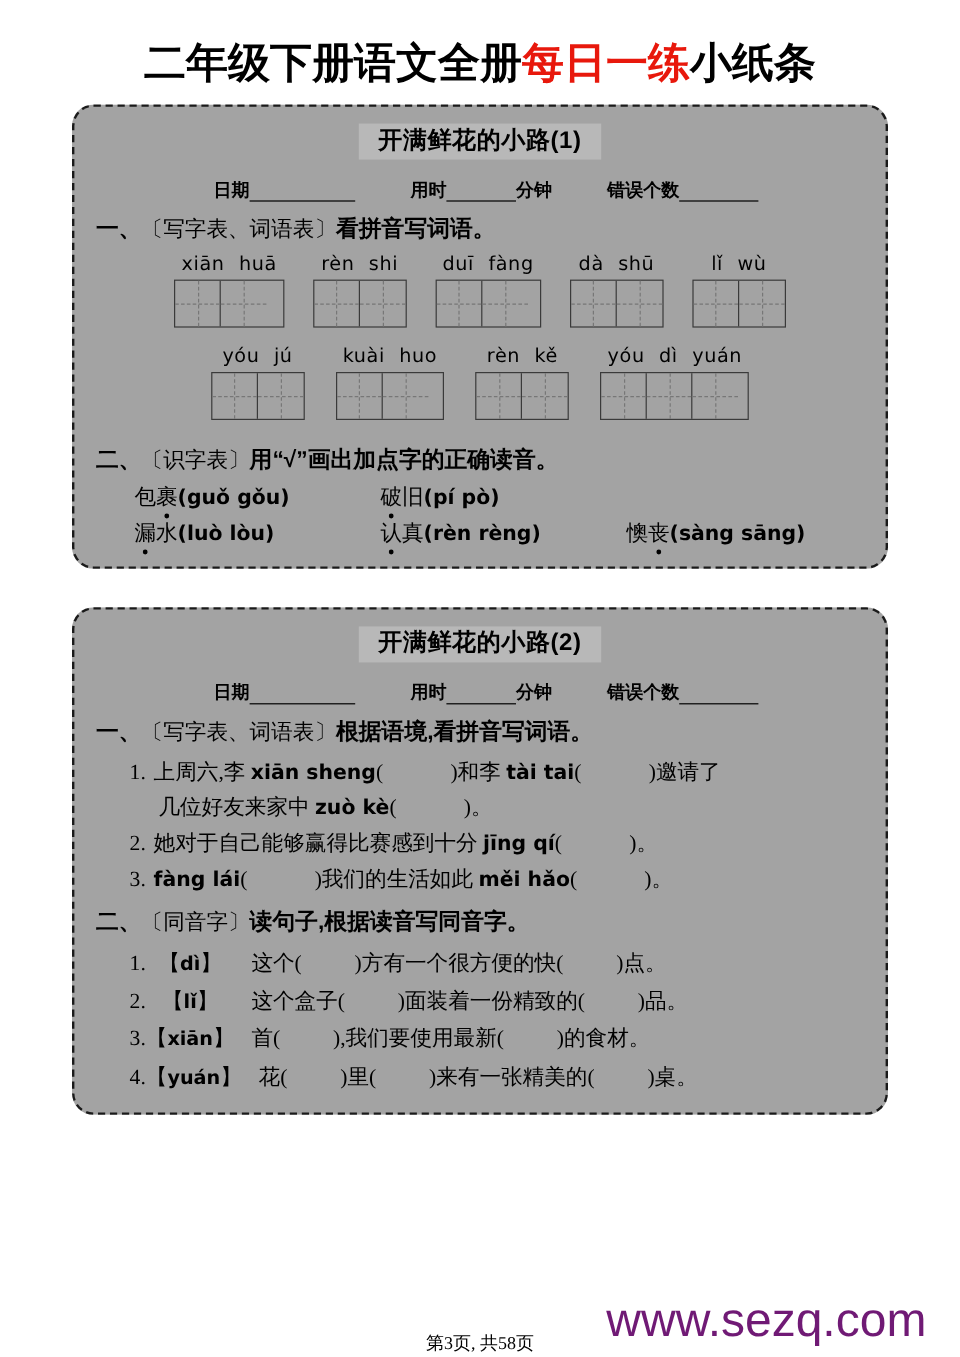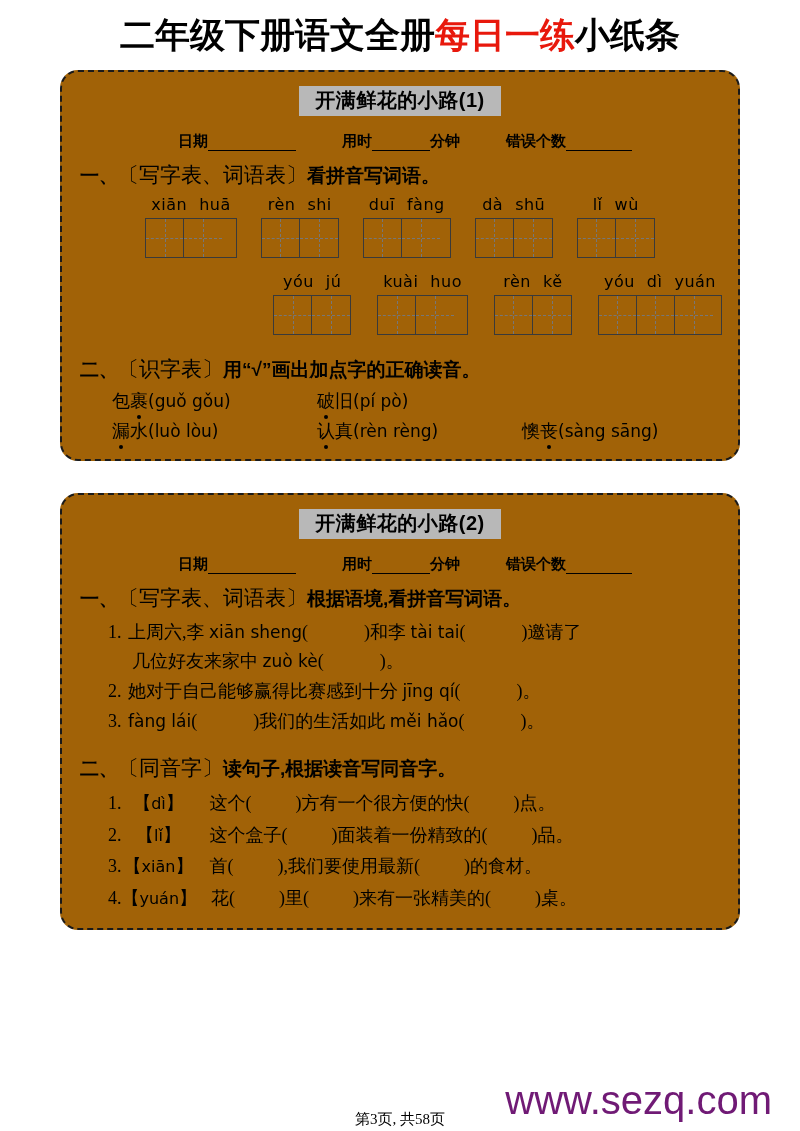--- a/index.html
+++ b/index.html
@@ -16,37 +16,37 @@
     overflow: hidden;
   }
 
   
   .page-title {
     text-align: center;
     font-family: "Liberation Serif", "DejaVu Serif", serif;
     font-weight: bold;
     font-size: 35px;
     letter-spacing: 0px;
-    padding-top: 17px;
+    padding-top: 34px;
     line-height: 1.1;
     white-space: nowrap;
   }
   .page-title .red {
     color: #e8180c;
   }
 
   
   .card {
     position: relative;
     margin: 0 auto;
     width: 680px;
     box-sizing: border-box;
     border: 2px dashed #1a1a1a;
     border-radius: 18px;
-    background: #a16207;
+    background: #a3a3a3;
   }
   #card-1 { margin-top: 14px; padding: 12px 16px 16px 16px; }
   #card-2 { margin-top: 32px; padding: 12px 16px 14px 16px; }
 
   
   .card-banner-wrap {
     text-align: center;
     margin-top: 2px;
     margin-bottom: 6px;
   }
@@ -88,32 +88,32 @@
   .q-head {
     font-family: "Liberation Sans", "DejaVu Sans", sans-serif;
     font-size: 19px;
     font-weight: bold;
     margin: 10px 0 6px 2px;
     white-space: nowrap;
   }
   .q-head .tag {
     font-family: "Liberation Serif", "DejaVu Serif", serif;
     font-weight: normal;
-    font-size: 21px;
+    font-size: 18px;
   }
 
   
   .grid-row {
     display: flex;
     justify-content: center;
     align-items: flex-end;
     gap: 24px;
     margin: 6px 0 4px 0;
   }
-  .grid-row.row2 { gap: 26px; margin-top: 14px; justify-content: flex-end; }
+  .grid-row.row2 { gap: 26px; margin-top: 14px; }
   .word-block { text-align: center; }
   .pinyin {
     font-family: "DejaVu Sans", "Liberation Sans", sans-serif;
     font-size: 16px;
     letter-spacing: 0.5px;
     margin-bottom: 4px;
     white-space: nowrap;
   }
   .pinyin span { display: inline-block; margin: 0 6px; }
   .boxes {
@@ -166,20 +166,21 @@
     bottom: -6px;
     width: 4px;
     height: 4px;
     margin-left: -2px;
     background: #000;
     border-radius: 50%;
   }
   .py {
     font-family: "DejaVu Sans", "Liberation Sans", sans-serif;
     font-size: 17px;
+    font-weight: bold;
   }
 
   
   .sent {
     font-size: 18px;
     line-height: 1.65;
     padding-left: 30px;
     white-space: nowrap;
   }
   .sent .num { margin-right: 2px; }
@@ -348,21 +349,21 @@
     <span>一、</span><span class="tag">〔写字表、词语表〕</span><span>根据语境,看拼音写词语。</span>
   </div>
 
   <div id="c2q1-items">
       <div class="sent"><span class="num">1. </span><span>上周六,李 </span><span class="py">xiān sheng</span><span class="paren-blank">(<span class="gap-lg"></span>)</span><span>和李 </span><span class="py">tài tai</span><span class="paren-blank">(<span class="gap-lg"></span>)</span><span>邀请了</span></div>
       <div class="sent"><span class="indent"></span><span>几位好友来家中 </span><span class="py">zuò kè</span><span class="paren-blank">(<span class="gap-lg"></span>)</span><span>。</span></div>
       <div class="sent"><span class="num">2. </span><span>她对于自己能够赢得比赛感到十分 </span><span class="py">jīng qí</span><span class="paren-blank">(<span class="gap-lg"></span>)</span><span>。</span></div>
       <div class="sent"><span class="num">3. </span><span class="py">fàng lái</span><span class="paren-blank">(<span class="gap-lg"></span>)</span><span>我们的生活如此 </span><span class="py">měi hǎo</span><span class="paren-blank">(<span class="gap-lg"></span>)</span><span>。</span></div>
     </div>
 
-  <div class="q-head" style="margin-top:18px;">
+  <div class="q-head" style="margin-top:8px;">
     <span>二、</span><span class="tag">〔同音字〕</span><span>读句子,根据读音写同音字。</span>
   </div>
 
   <div id="c2q2-items">
       <div class="hom"><span class="num">1.</span><span class="bracket">【<span class="py">dì</span>】</span><span class="body"><span>这个(</span><span class="gap-md"></span><span>)方有一个很方便的快(</span><span class="gap-md"></span><span>)点。</span></span></div>
       <div class="hom"><span class="num">2.</span><span class="bracket">【<span class="py">lǐ</span>】</span><span class="body"><span>这个盒子(</span><span class="gap-md"></span><span>)面装着一份精致的(</span><span class="gap-md"></span><span>)品。</span></span></div>
       <div class="hom"><span class="num">3.</span><span class="bracket">【<span class="py">xiān</span>】</span><span class="body"><span>首(</span><span class="gap-md"></span><span>),我们要使用最新(</span><span class="gap-md"></span><span>)的食材。</span></span></div>
       <div class="hom"><span class="num">4.</span><span class="bracket">【<span class="py">yuán</span>】</span><span class="body"><span>花(</span><span class="gap-md"></span><span>)里(</span><span class="gap-md"></span><span>)来有一张精美的(</span><span class="gap-md"></span><span>)桌。</span></span></div>
     </div>
 </div>

